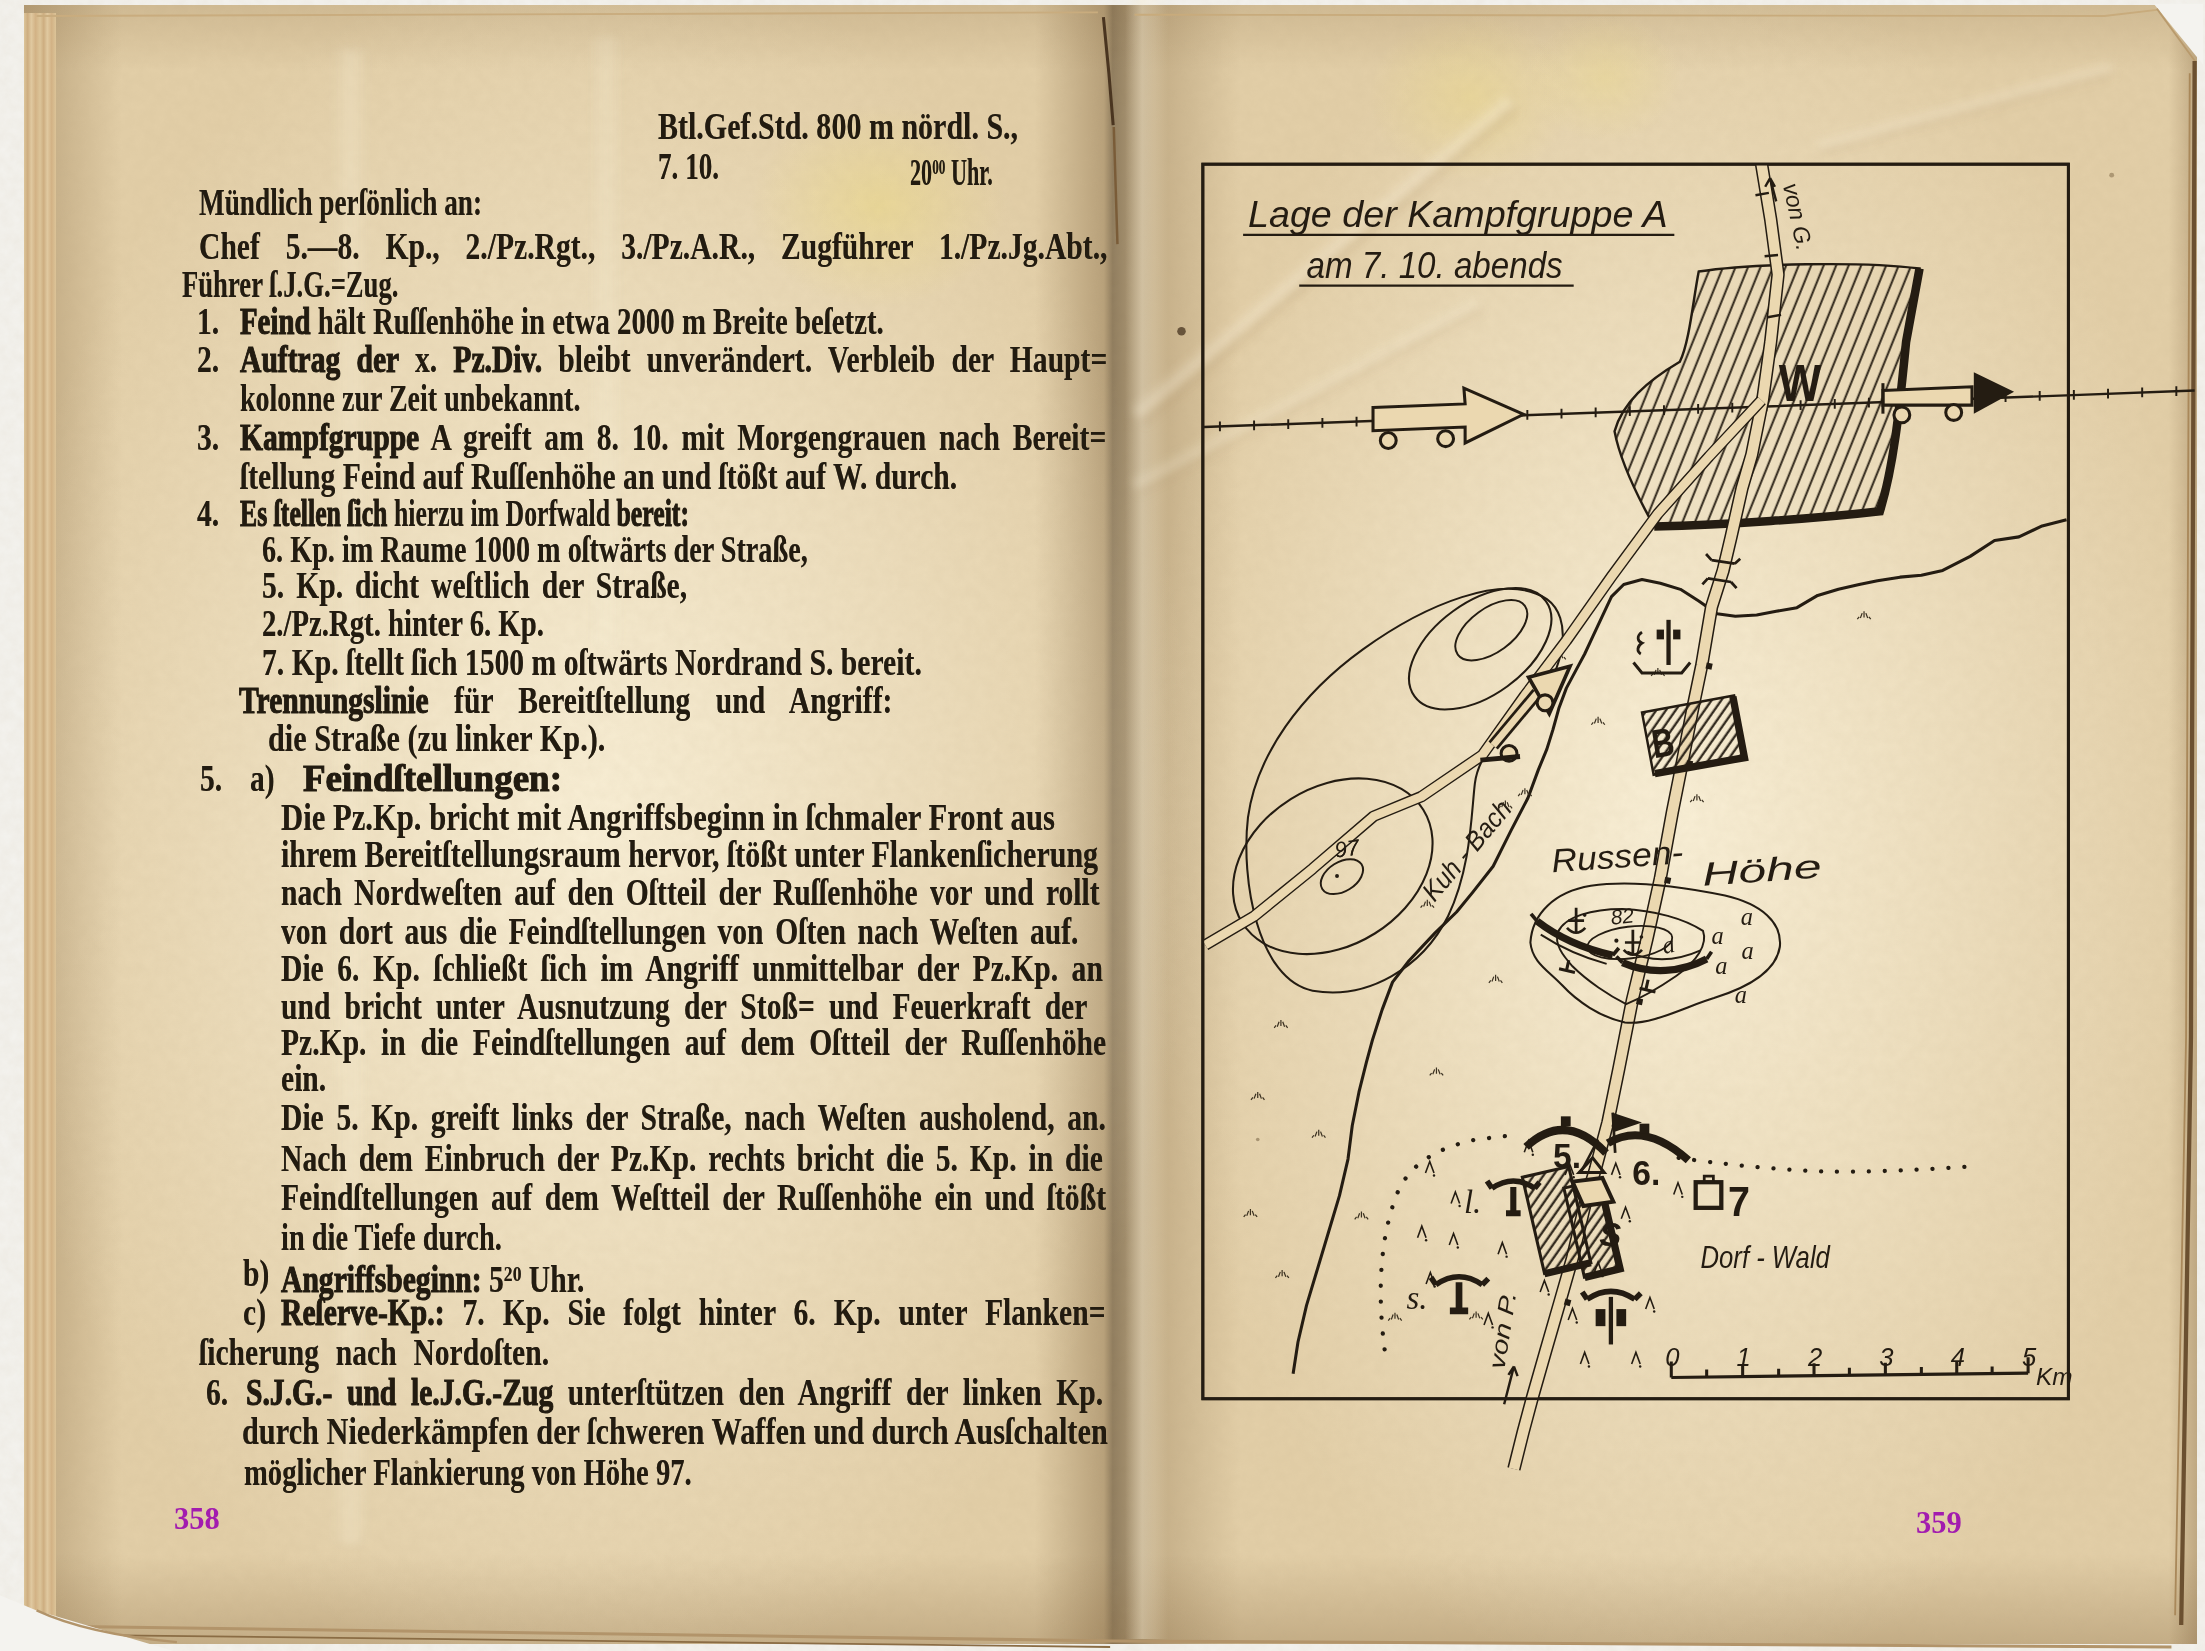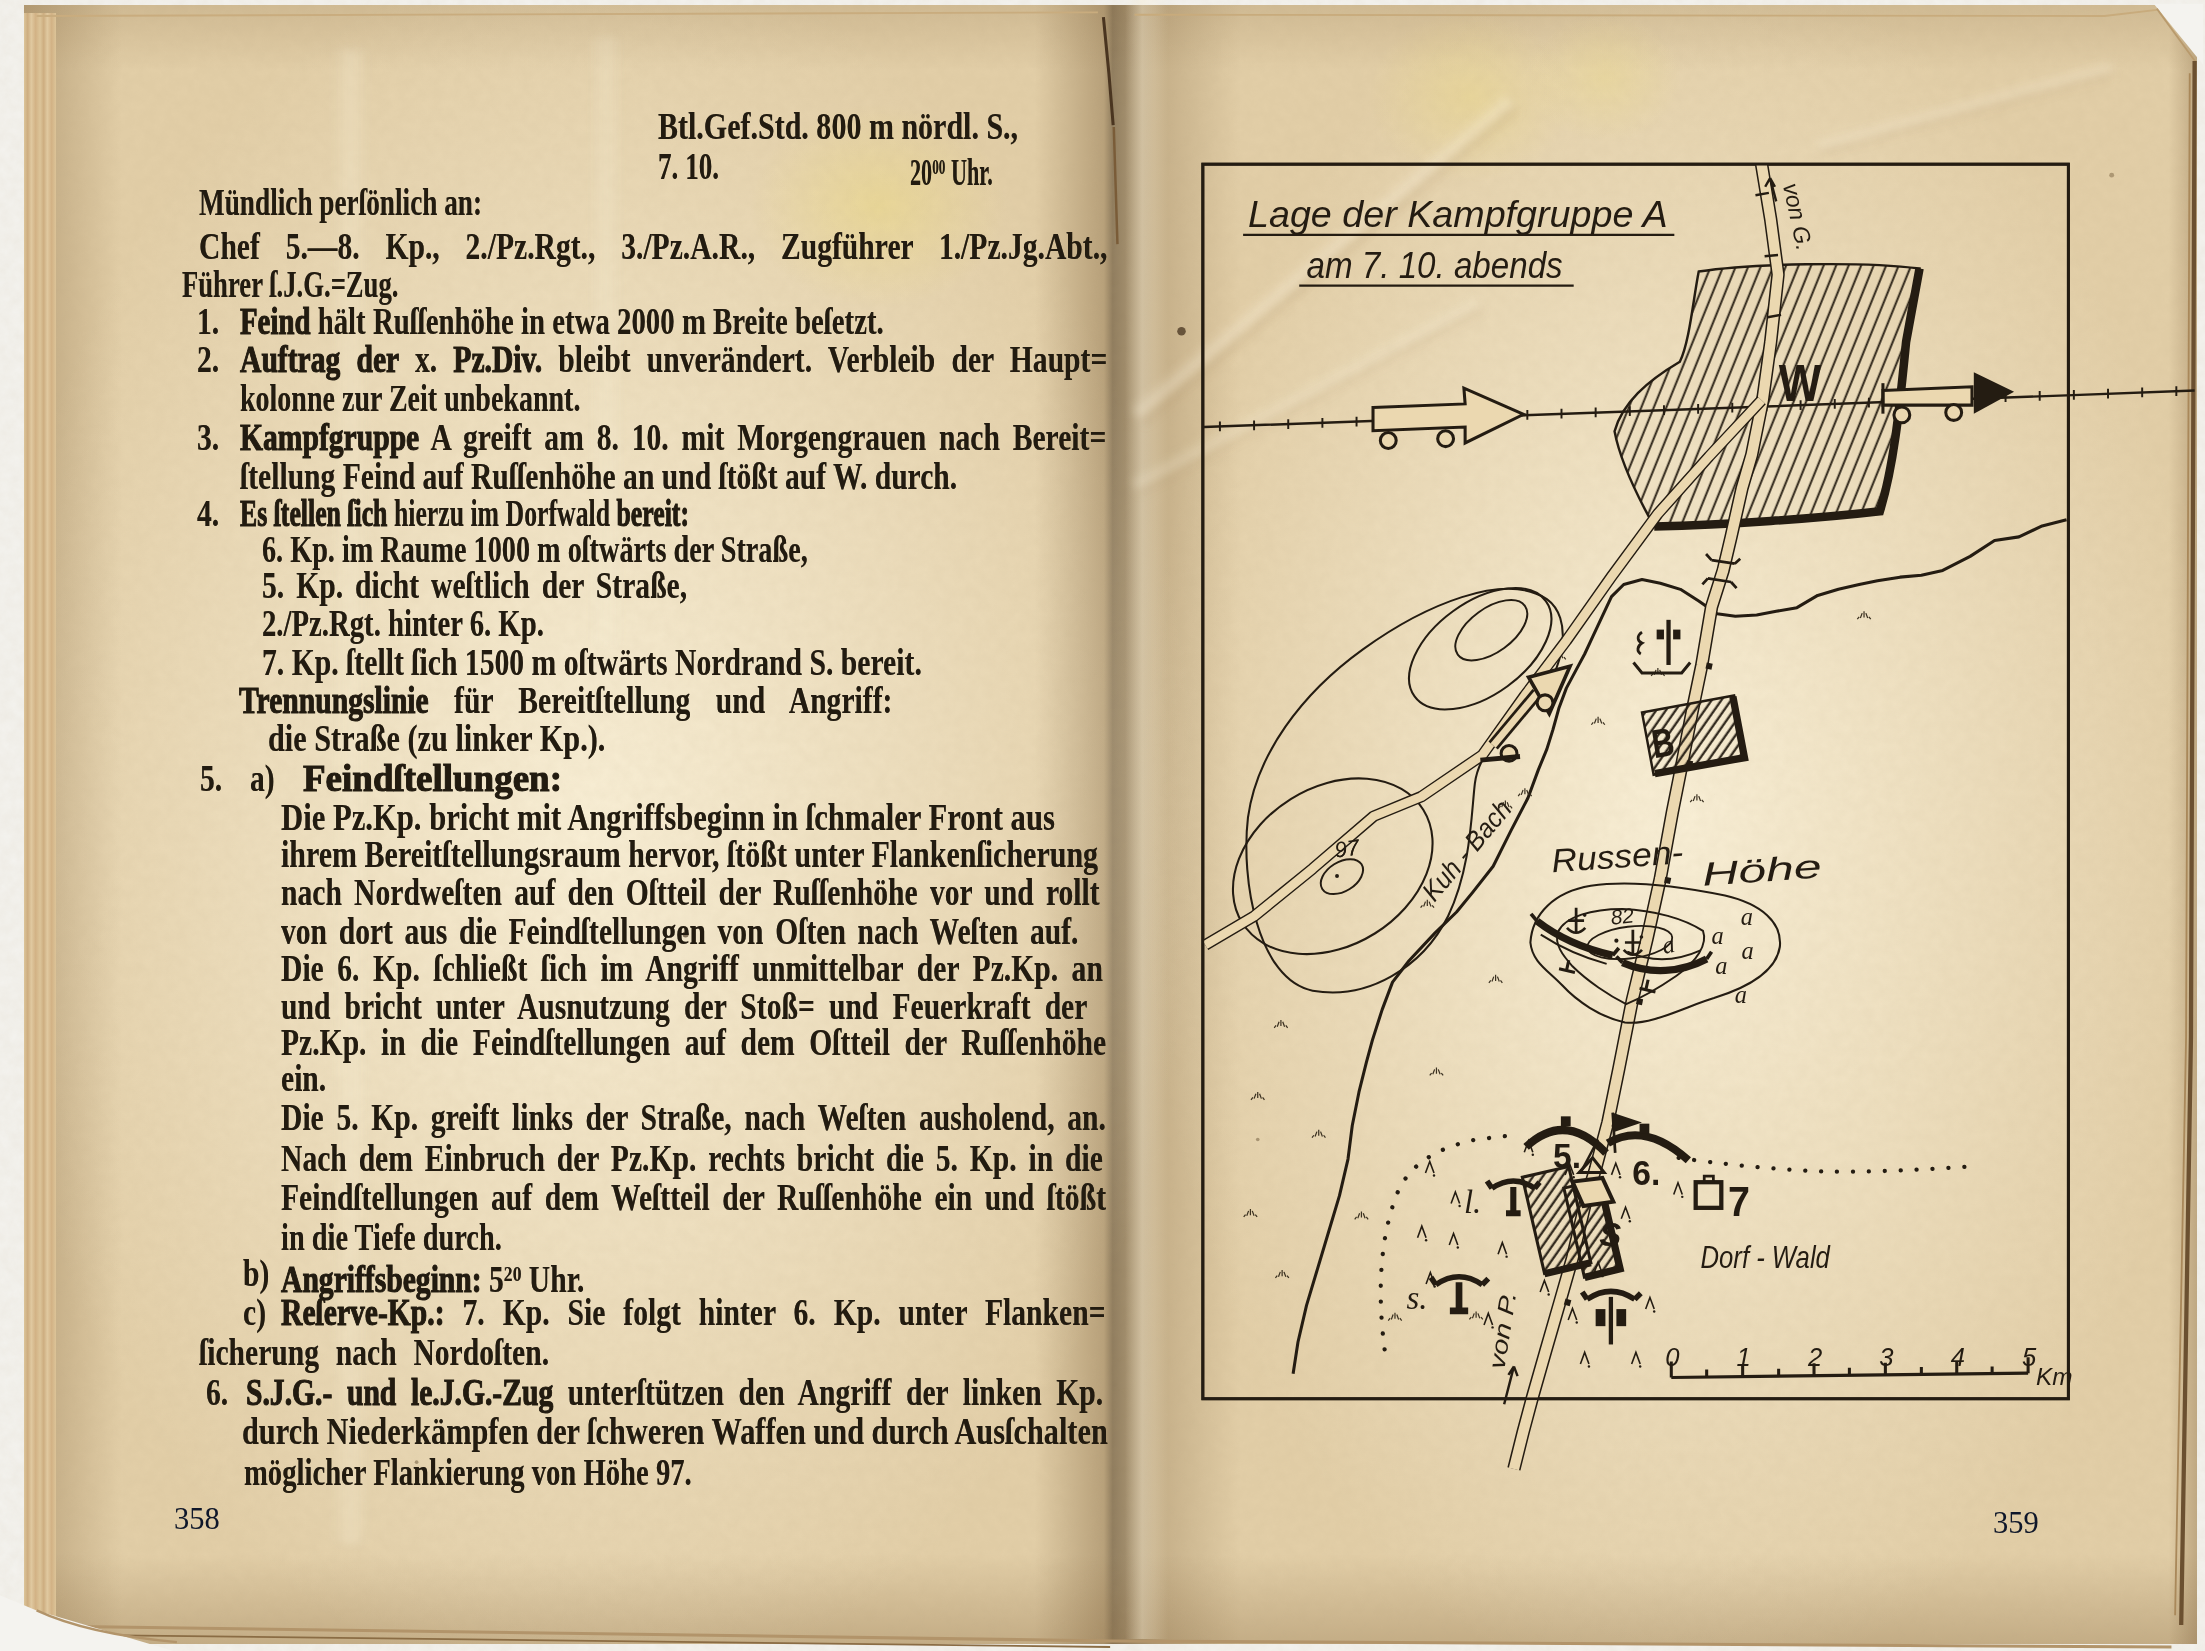--- a/index.html
+++ b/index.html
@@ -15,21 +15,21 @@
   linear-gradient(180deg, rgba(125,95,55,0.18) 0%, rgba(125,95,55,0) 4%),
   linear-gradient(90deg, rgba(107,78,40,0) 46.5%, rgba(107,78,40,0.36) 49.7%, rgba(60,42,20,0.50) 50.1%, rgba(107,78,40,0.26) 52%, rgba(107,78,40,0) 56%),
   #e3cfa8;
 }
 #gutterhi{position:absolute;left:1125px;top:0;width:43px;height:1639px;background:linear-gradient(90deg, rgba(250,240,215,0) 0%, rgba(250,240,215,0.4) 40%, rgba(250,240,215,0) 100%);}
 .crease{position:absolute;transform-origin:0 50%;filter:blur(4.3px);}
 #stack{position:absolute;left:24.4px;top:13.4px;width:32px;height:1614px;background:repeating-linear-gradient(90deg,#dcc59a 0px,#cdad80 3.7px,#e0c9a0 7.3px,#d2b285 11.6px,#dcc498 16px);}
 .ln{position:absolute;white-space:nowrap;font-family:"Liberation Serif",serif;font-weight:700;font-size:37px;line-height:37px;color:#221b10;transform-origin:0 0;text-shadow:0 0 0.6px rgba(34,27,16,0.55);}
 .ln b{font-weight:700;-webkit-text-stroke:1px #221b10;}
 .ln sup{font-size:22px;vertical-align:11px}
-.pnum{position:absolute;font-family:"Liberation Serif",serif;font-weight:400;font-size:30.5px;color:#0f172a;}
+.pnum{position:absolute;font-family:"Liberation Serif",serif;font-weight:700;font-size:30.5px;color:#a21caf;}
 </style></head>
 <body>
 
 <div id="book"></div>
 <svg width="2205" height="1652" style="position:absolute;left:0;top:0;opacity:0.12" viewBox="0 0 3615 2708">
     <defs>
 <filter id="paper">
         <feTurbulence type="fractalNoise" baseFrequency="0.055" numOctaves="3" seed="7" result="n"></feTurbulence>
 <feColorMatrix in="n" type="matrix" values="0 0 0 0 0.45  0 0 0 0 0.35  0 0 0 0 0.2  0.8 0 0 0 0"></feColorMatrix>
       </filter>
@@ -394,13 +394,13 @@
 
 <div class="ln" id="t33_0" style="left:206px;top:1374px;transform:scaleX(0.8000)">6.</div>
 <div class="ln" id="t33_1" style="left:246px;top:1374px;word-spacing:9px;transform:scaleX(0.8000)"><b>S.J.G.- und le.J.G.-Zug</b> unterſtützen den Angriff der linken Kp.</div>
 
 <div class="ln" id="t34_0" style="left:242px;top:1413px;transform:scaleX(0.8196)">durch Niederkämpfen der ſchweren Waffen und durch Ausſchalten</div>
 
 <div class="ln" id="t35_0" style="left:244px;top:1454px;transform:scaleX(0.7746)">möglicher Flankierung von Höhe 97.</div>
 
 <div class="pnum" style="left:174px;top:1502px">358</div>
 
-<div class="pnum" style="left:1993px;top:1506px">359</div>
+<div class="pnum" style="left:1916px;top:1506px">359</div>
 
 </body></html>

